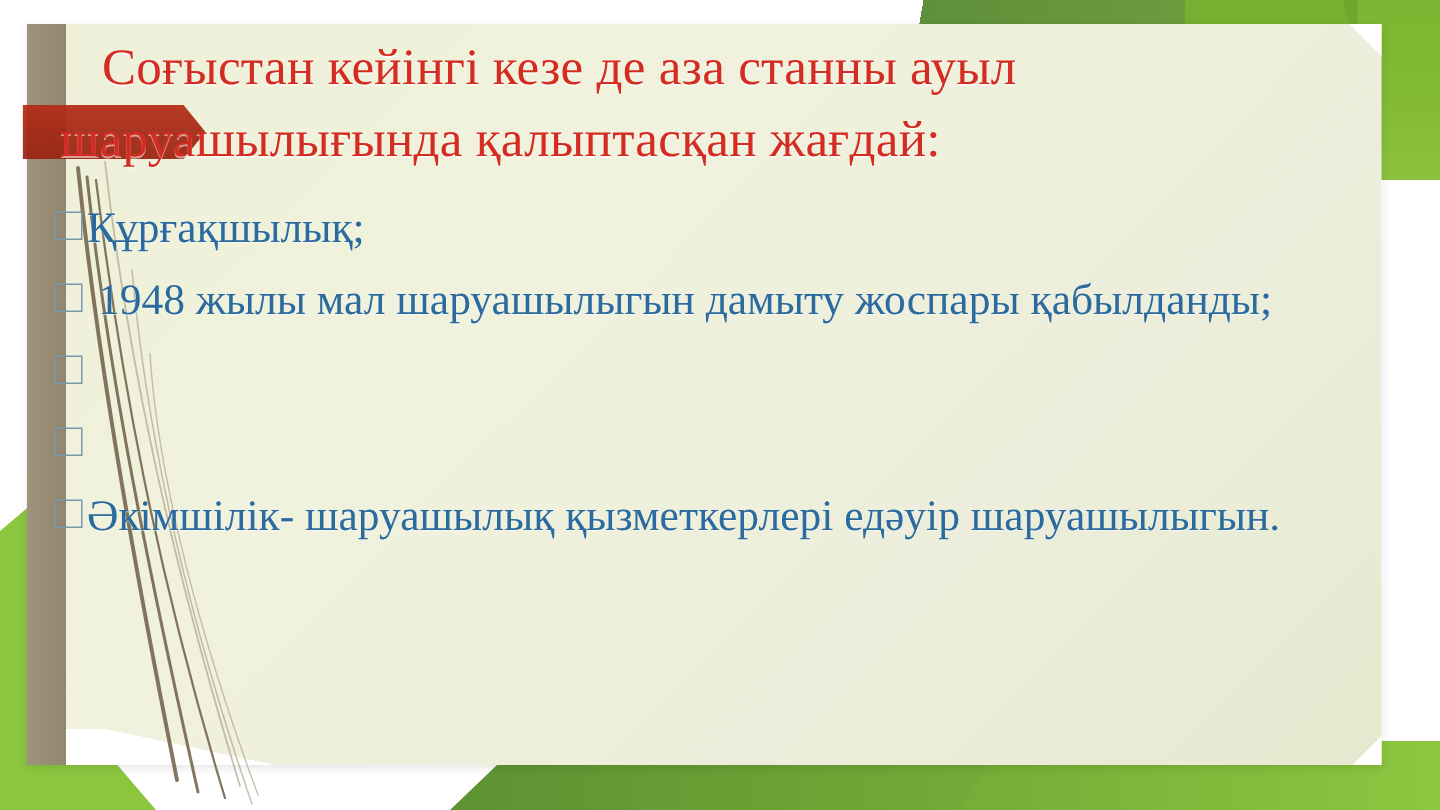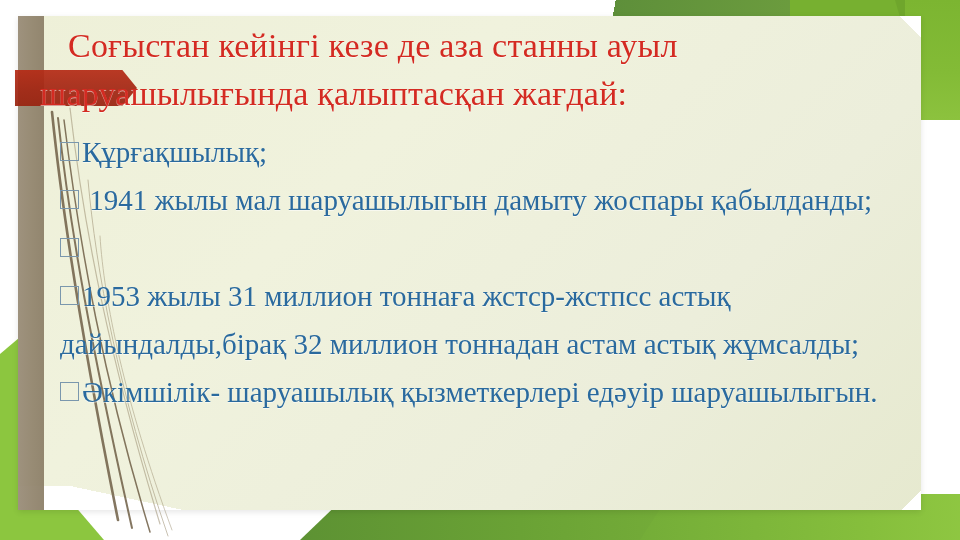--- a/index.html
+++ b/index.html
@@ -126,21 +126,21 @@
   }
   .bullets {
     position: absolute;
     top: 112px; left: 18px;
     width: 880px;
     color: #2a6a9e;
     font-size: 29px;
     line-height: 48px;
     text-shadow: 0 1px 0 rgba(255,255,255,.55);
   }
-  .bullet-line { white-space: normal; margin-left: 24px; }
+  .bullet-line { white-space: normal; }
   .bullet-box {
     display: inline-block;
     width: 17px; height: 17px;
     border: 1.6px solid #7a97ad;
     margin-right: 3px;
     vertical-align: 1px;
   }
 </style>
 </head>
 <body>
@@ -185,27 +185,27 @@
     <div class="title">
       <span>Соғыстан кейінгі кезе де аза станны ауыл</span>
       <span>шаруашылығында қалыптасқан жағдай:</span>
     </div>
 
     <div class="bullets">
       <div class="bullet-line">
         <span class="bullet-box"></span><span>Құрғақшылық;</span>
       </div>
       <div class="bullet-line">
-        <span class="bullet-box"></span><span> 1941 жылы мал шаруашылыгын дамыту жоспары қабылданды;</span>
+        <span class="bullet-box"></span><span> 1948 жылы мал шаруашылыгын дамыту жоспары қабылданды;</span>
       </div>
       <div class="bullet-line">
         <span class="bullet-box"></span>
       </div>
       <div class="bullet-line">
-        <span class="bullet-box"></span><span>1953 жылы 31 миллион тоннаға жстср-жстпсс астық дайындалды,бірақ 32 миллион тоннадан астам астық жұмсалды;</span>
+        <span class="bullet-box"></span>
       </div>
       <div class="bullet-line">
         <span class="bullet-box"></span><span>Әкімшілік- шаруашылық қызметкерлері едәуір шаруашылыгын.</span>
       </div>
     </div>
 
   </div>
 </div>
 
 </body></html>

